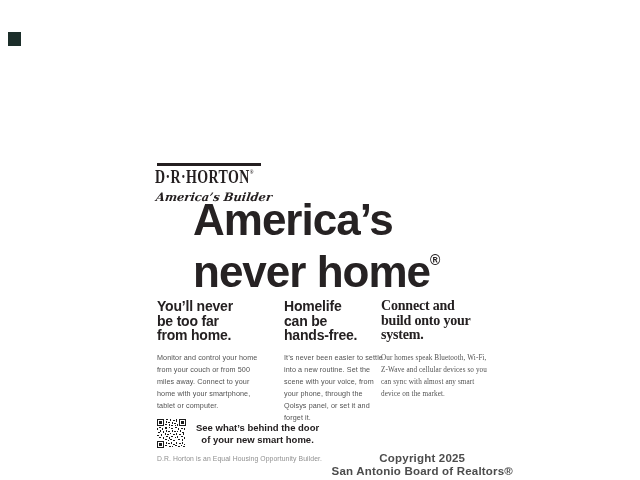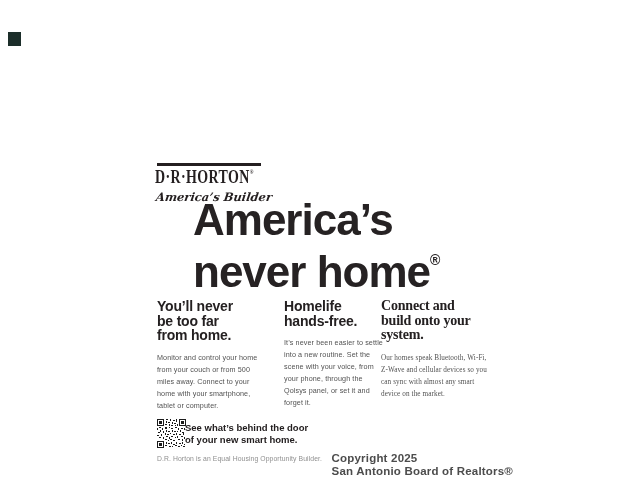--- a/index.html
+++ b/index.html
@@ -32,28 +32,28 @@
   .col-1 { left: 157px; width: 102px; }
   .col-2 { left: 284px; width: 100px; }
   .col-3 { left: 381px; width: 106px; font-family: Liberation Serif, serif; }
   .col-heading { color: #242021; font-weight: 800; font-size: 14px; line-height: 14.5px; letter-spacing: -0.2px; }
   .col-heading span { display: block; white-space: nowrap; }
   .col-body { margin: 9px 0 0 0; color: #525252; font-size: 7.2px; line-height: 12px; letter-spacing: 0.1px; }
 
   
   .qr-row { position: absolute; left: 157px; top: 419px; }
   .qr-svg { position: absolute; left: 0; top: 0; width: 29px; height: 29px; }
-  .qr-caption { position: absolute; left: 28px; top: 3px; color: #242021;
-     font-weight: 800; font-size: 9.5px; line-height: 11.5px; white-space: nowrap; }
+  .qr-caption { position: absolute; left: 39px; top: 3px; color: #242021;
+     font-weight: 800; font-size: 9.5px; line-height: 11.5px; white-space: nowrap; text-align: center; }
   .qr-caption span { display: block; }
 
   .fine-print { position: absolute; left: 157px; top: 455px; color: #8f8f8f; font-size: 6.8px; letter-spacing: 0.1px; }
 
   
-  .watermark { position: absolute; right: 127px; top: 452px; text-align: left;
+  .watermark { position: absolute; right: 127px; top: 452px; text-align: center;
      color: #4c4c4c; font-weight: bold; font-size: 11.5px; line-height: 12.5px; letter-spacing: 0.2px;
      text-shadow: -1px -1px 0 #ffffff, 1px -1px 0 #ffffff, -1px 1px 0 #ffffff, 1px 1px 0 #ffffff,
                   2px 2px 1px rgba(255,255,255,0.9); }
   .watermark span { display: block; white-space: nowrap; }
 </style>
 </head>
 <body>
 
 <div class="canvas">
 
@@ -79,20 +79,21 @@
       <span>You’ll never</span>
       <span>be too far</span>
       <span>from home.</span>
     </div>
     <p class="col-body">Monitor and control your home from your couch or from 500 miles away. Connect to your home with your smartphone, tablet or computer.</p>
   </div>
 
   <div class="col col-2">
     <div class="col-heading">
       <span>Homelife</span>
+      <span>can be</span>
       <span>hands-free.</span>
     </div>
     <p class="col-body">It’s never been easier to settle into a new routine. Set the scene with your voice, from your phone, through the Qolsys panel, or set it and forget it.</p>
   </div>
 
   <div class="col col-3">
     <div class="col-heading">
       <span>Connect and</span>
       <span>build onto your</span>
       <span>system.</span>

